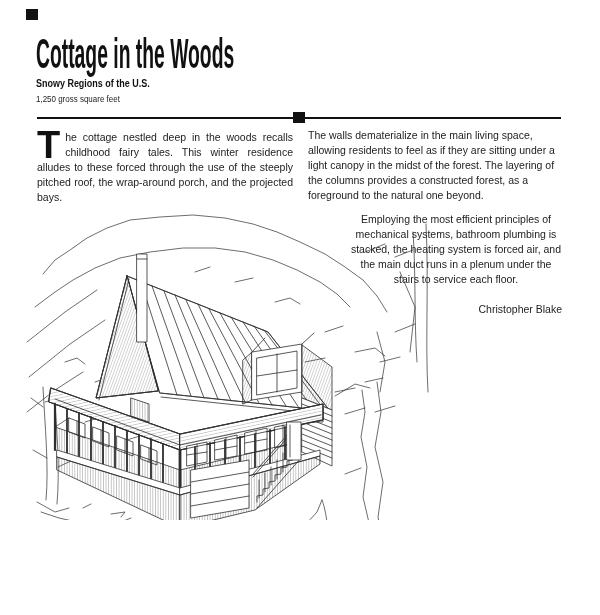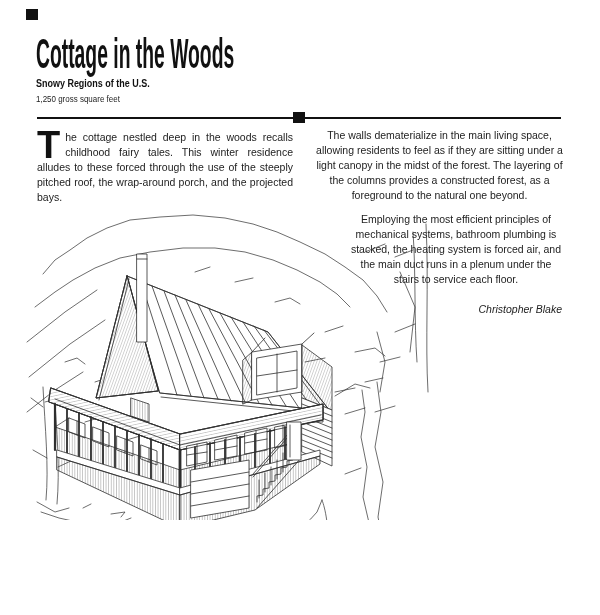--- a/index.html
+++ b/index.html
@@ -24,28 +24,28 @@
   .rule-square{position:absolute;left:293px;top:112px;width:12px;height:11px;background:#111;}
   .col-left{
     position:absolute;left:37px;top:130px;width:256px;
     font-size:10.5px;line-height:15px;text-align:justify;color:#222;
   }
   .dropcap{
     float:left;font-size:38px;line-height:29px;font-weight:700;color:#111;
     margin:1px 5px 0 0;
   }
   .col-right{position:absolute;left:308px;top:128px;width:263px;color:#222;}
-  .para1{font-size:10.5px;line-height:15px;text-align:center;}
+  .para1{font-size:10.5px;line-height:15px;text-align:left;}
   .para2{
     position:absolute;left:350px;top:212px;width:212px;
     font-size:10.5px;line-height:15px;text-align:center;color:#222;
   }
   .author{
     position:absolute;left:308px;top:303px;width:254px;text-align:right;
-    font-size:10.5px;font-style:italic;color:#222;
+    font-size:10.5px;color:#222;
   }
   .figure{position:absolute;left:25px;top:212px;width:410px;height:350px;}
   .caption{position:absolute;left:400px;top:540px;font-size:14px;font-weight:700;color:#111;text-align:center;}
   .pagenum{position:absolute;left:37px;top:562px;font-size:15px;color:#222;letter-spacing:1px;}
   svg{display:block;}
 </style>
 </head>
 <body>
 
 <div class="page">

